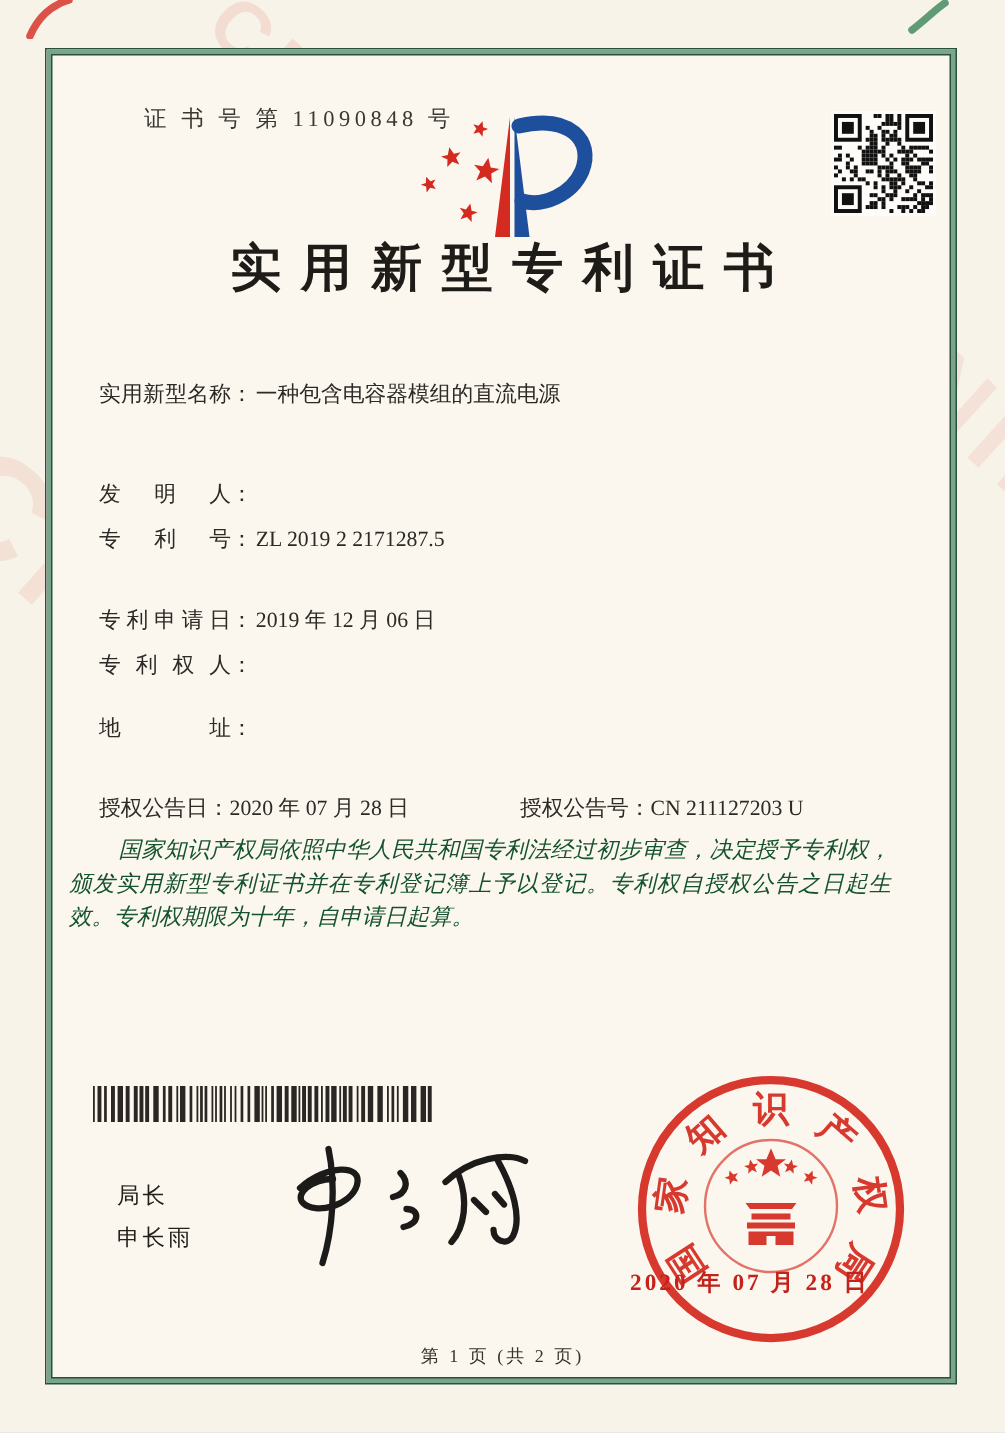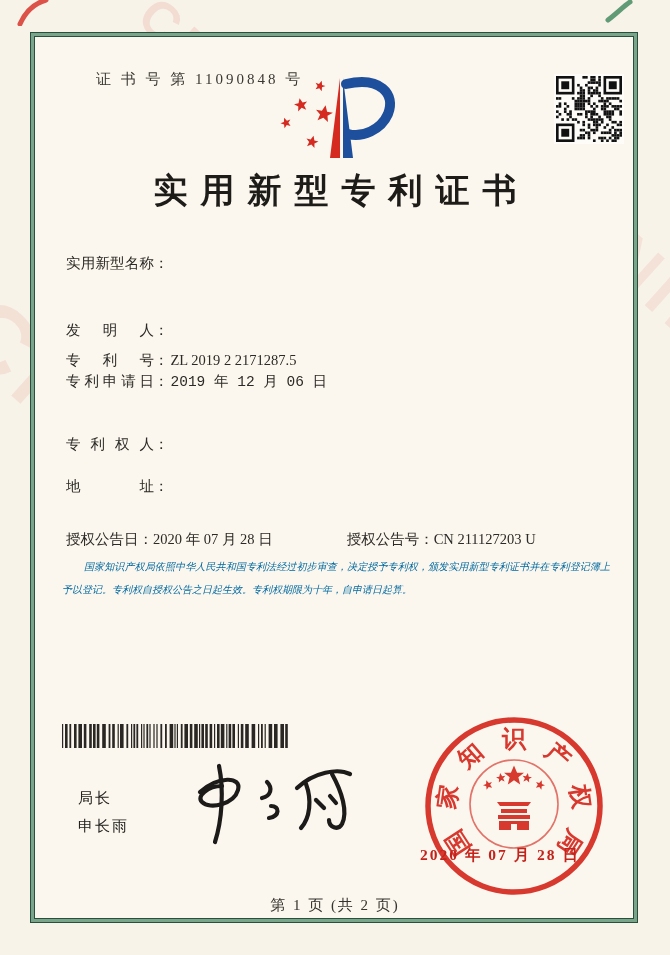--- a/index.html
+++ b/index.html
@@ -14,43 +14,43 @@
   .wm-pink1{left:122px;top:42px;font-size:52px;color:rgba(212,78,68,.13);}
   .wm-gray1{left:378px;top:230px;font-size:52px;color:rgba(120,118,112,.11);}
   .wm-pink2{left:-70px;top:370px;font-size:96px;color:rgba(212,78,68,.11);}
   .wm-pink3{left:540px;top:250px;font-size:70px;color:rgba(212,78,68,.10);}
   .mark-tl{position:absolute;left:16px;top:-2px;}
   .mark-tr{position:absolute;left:604px;top:0px;}
   
   .cert-no{position:absolute;left:66px;top:70px;font-size:15px;letter-spacing:3px;color:#3a3833;margin-left:30px;}
   .qr{position:absolute;left:554px;top:74px;width:66px;height:66px;background:#fdfcf8;padding:2px;}
   .logo{position:absolute;left:268px;top:72px;width:140px;height:92px;}
-  .title{position:absolute;left:0;right:0;top:168px;text-align:center;font-size:34px;font-weight:bold;
+  .title{position:absolute;left:0;right:0;top:156px;text-align:center;font-size:34px;font-weight:bold;
          letter-spacing:13px;text-indent:13px;color:#1e1c19;}
   
   .field-row{position:absolute;left:66px;font-size:14.5px;display:flex;align-items:flex-start;line-height:20px;}
   .fl{display:inline-block;width:88px;text-align:justify;text-align-last:justify;flex:none;}
   .fc{flex:none;padding-right:2px;}
   .fv{max-width:446px;}
-  .r1{top:253px;} .r2{top:308px;margin-top:12px;} .r3{top:350px;} .r4{top:372px;font-family:Liberation Mono, monospace;} .r5{top:434px;} .r6{top:476px;}
+  .r1{top:253px;} .r2{top:308px;margin-top:12px;} .r3{top:350px;} .r4{top:404px;} .r5{top:434px;} .r6{top:476px;}
   .grant-row{position:absolute;left:66px;top:529px;font-size:14.5px;display:flex;line-height:20px;}
   .grant-gap{width:74px;flex:none;}
   
-  .paras{position:absolute;left:62px;top:556px;width:548px;font-size:10px;line-height:22.6px;
-         text-align:justify;font-style:italic;color:#0369a1;}
+  .paras{position:absolute;left:46px;top:556px;width:548px;font-size:15px;line-height:22.6px;
+         text-align:justify;font-style:italic;color:#14532d;}
   .paras p{margin:0;text-indent:2.2em;}
   
   .barcode{position:absolute;left:62px;top:724px;}
   .officer{position:absolute;left:78px;top:784px;font-family:"Liberation Sans",sans-serif;
            font-size:15px;line-height:28px;letter-spacing:2px;color:#22201d;}
   .signature{position:absolute;left:172px;top:758px;}
   .seal{position:absolute;left:418px;top:710px;width:192px;height:192px;opacity:.92;}
   .seal-date{position:absolute;left:420px;top:845px;font-size:15.5px;font-weight:bold;
              letter-spacing:2px;color:#c3231a;}
-  .footer{position:absolute;left:0;right:0;top:896px;text-align:center;font-size:15px;
+  .footer{position:absolute;left:0;right:0;top:896px;text-align:center;font-size:12px;
           letter-spacing:2px;color:#35332e;}
 </style>
 </head>
 <body>
 
 <div class="page">
 
   <svg class="mark-tl" width="34" height="28" viewBox="0 0 34 28">
     <path d="M4,26 C10,12 20,5 30,2" stroke="#d5291f" stroke-width="5" fill="none" stroke-linecap="round" opacity=".8"></path>
   </svg>
@@ -295,20 +295,21 @@
     <polygon points="72,6 62,86 72,86" fill="#d42a20"></polygon>
     <polygon points="75,6 75,86 85,86" fill="#1d4f9c"></polygon>
     <path d="M78,12 C112,4 128,22 120,42 C113,58 94,66 80,62" stroke="#1d4f9c" stroke-width="10" fill="none" stroke-linecap="round"></path>
   </svg>
 
   <div class="title">实用新型专利证书</div>
 
   <div class="field-row r1">
     <span class="fl">实用新型名称</span>
       <span class="fc">：</span>
+      <span class="fv">一种包含电容器模组的直流电源</span>
   </div>
   <div class="field-row r2">
     <span class="fl">发明人</span>
       <span class="fc">：</span>
   </div>
   <div class="field-row r3">
     <span class="fl">专利号</span>
       <span class="fc">：</span>
       <span class="fv">ZL 2019 2 2171287.5</span>
   </div>

